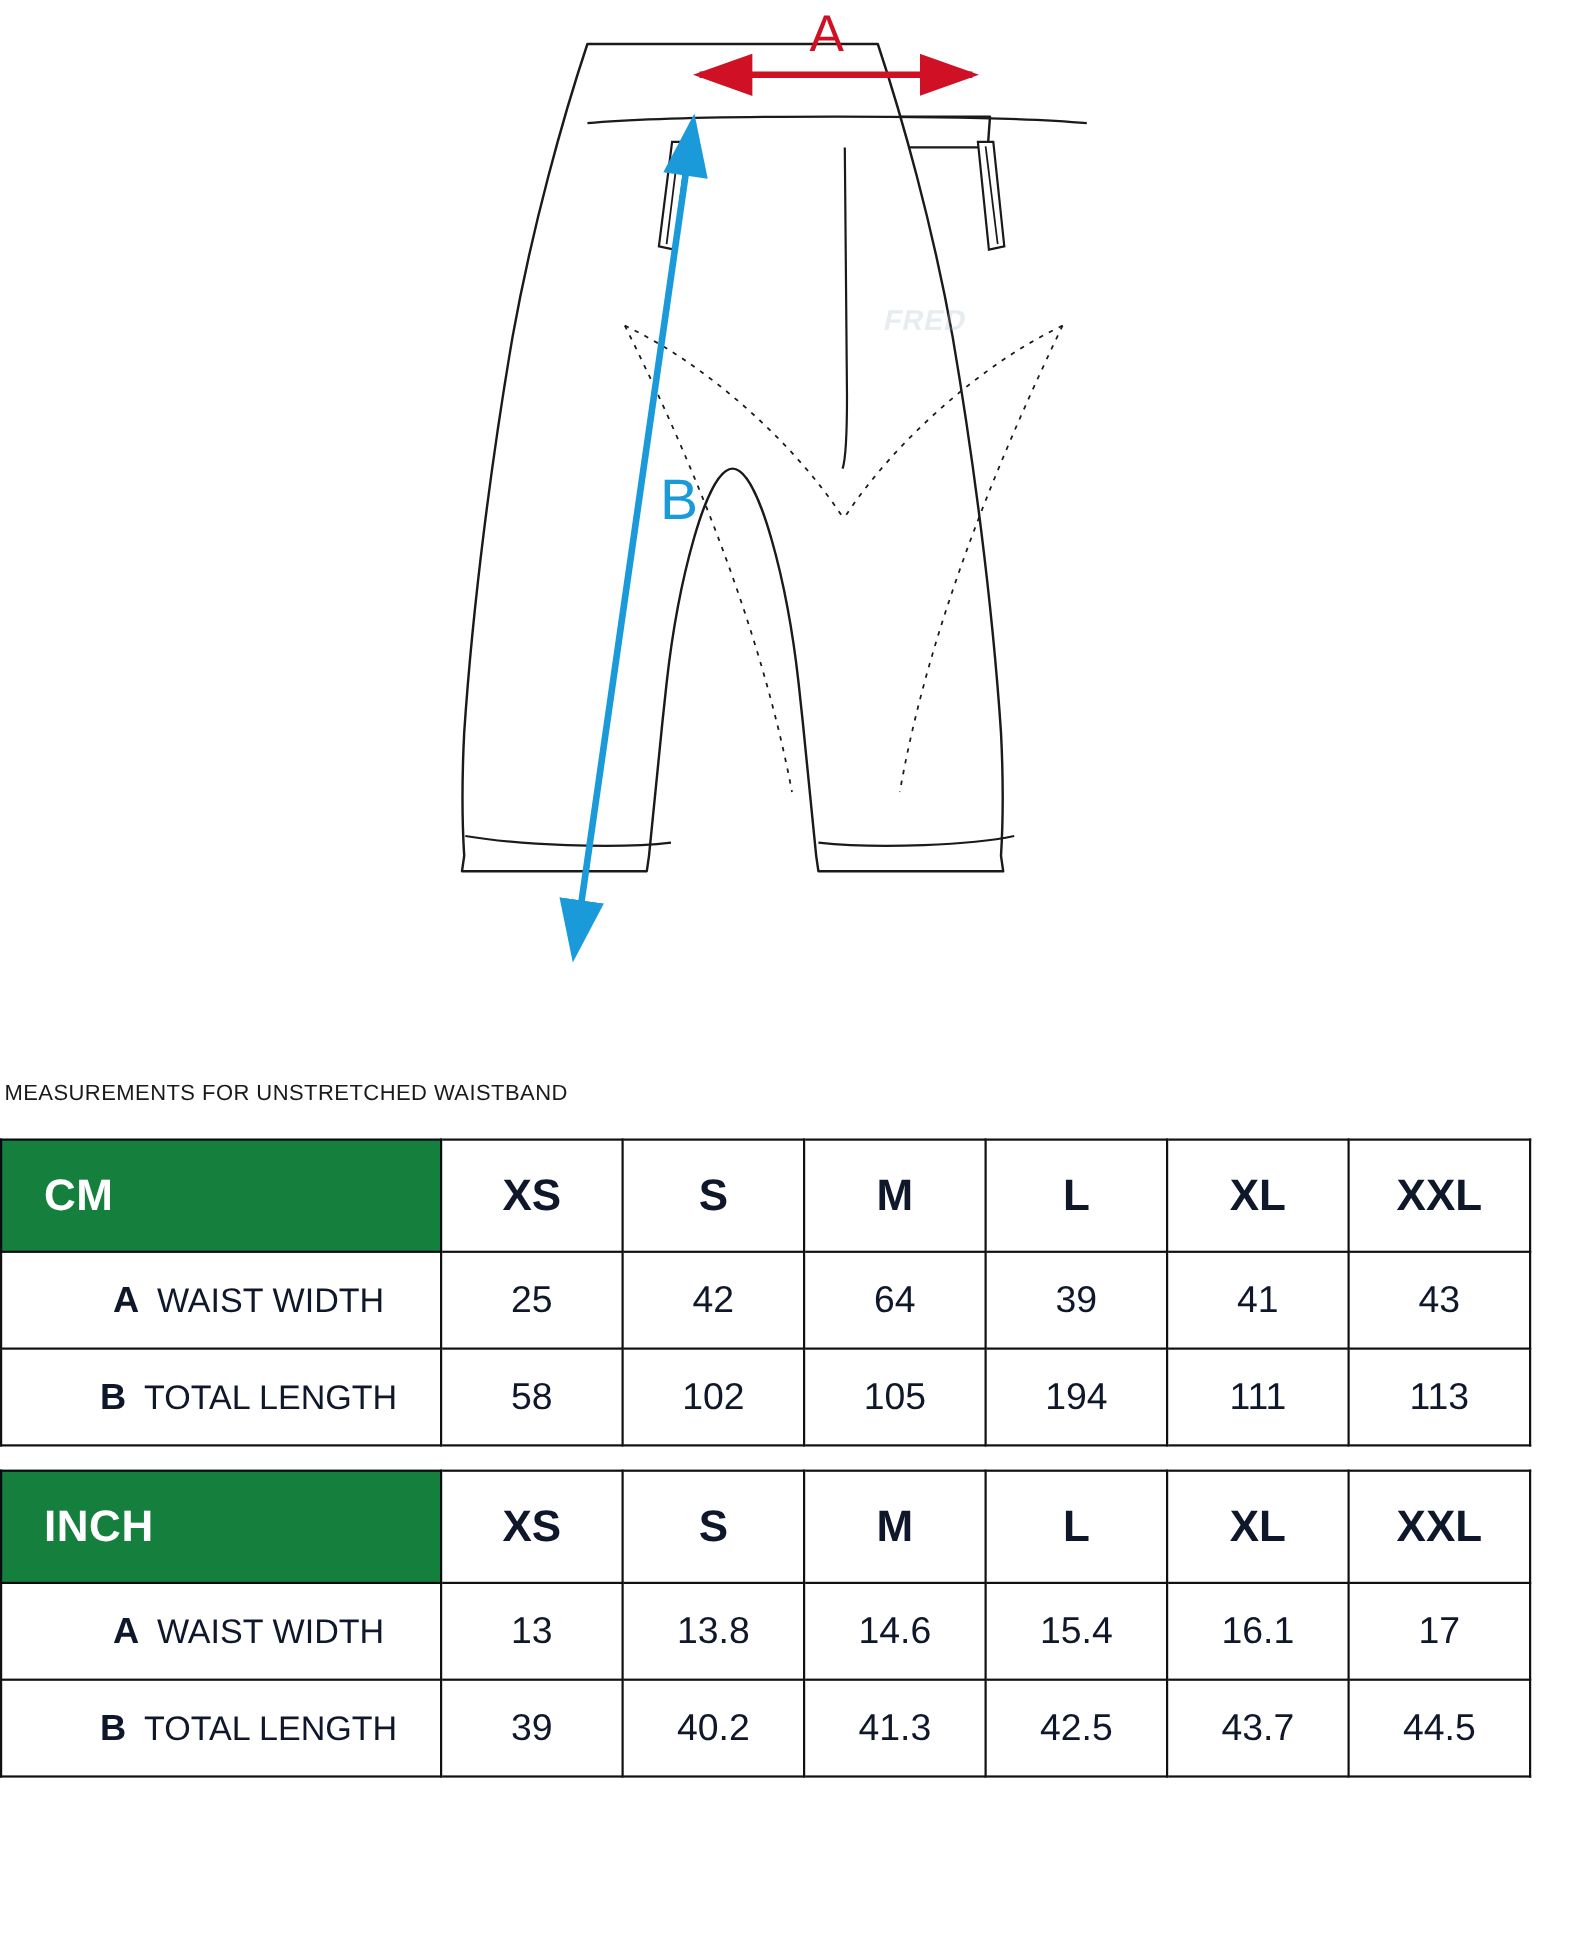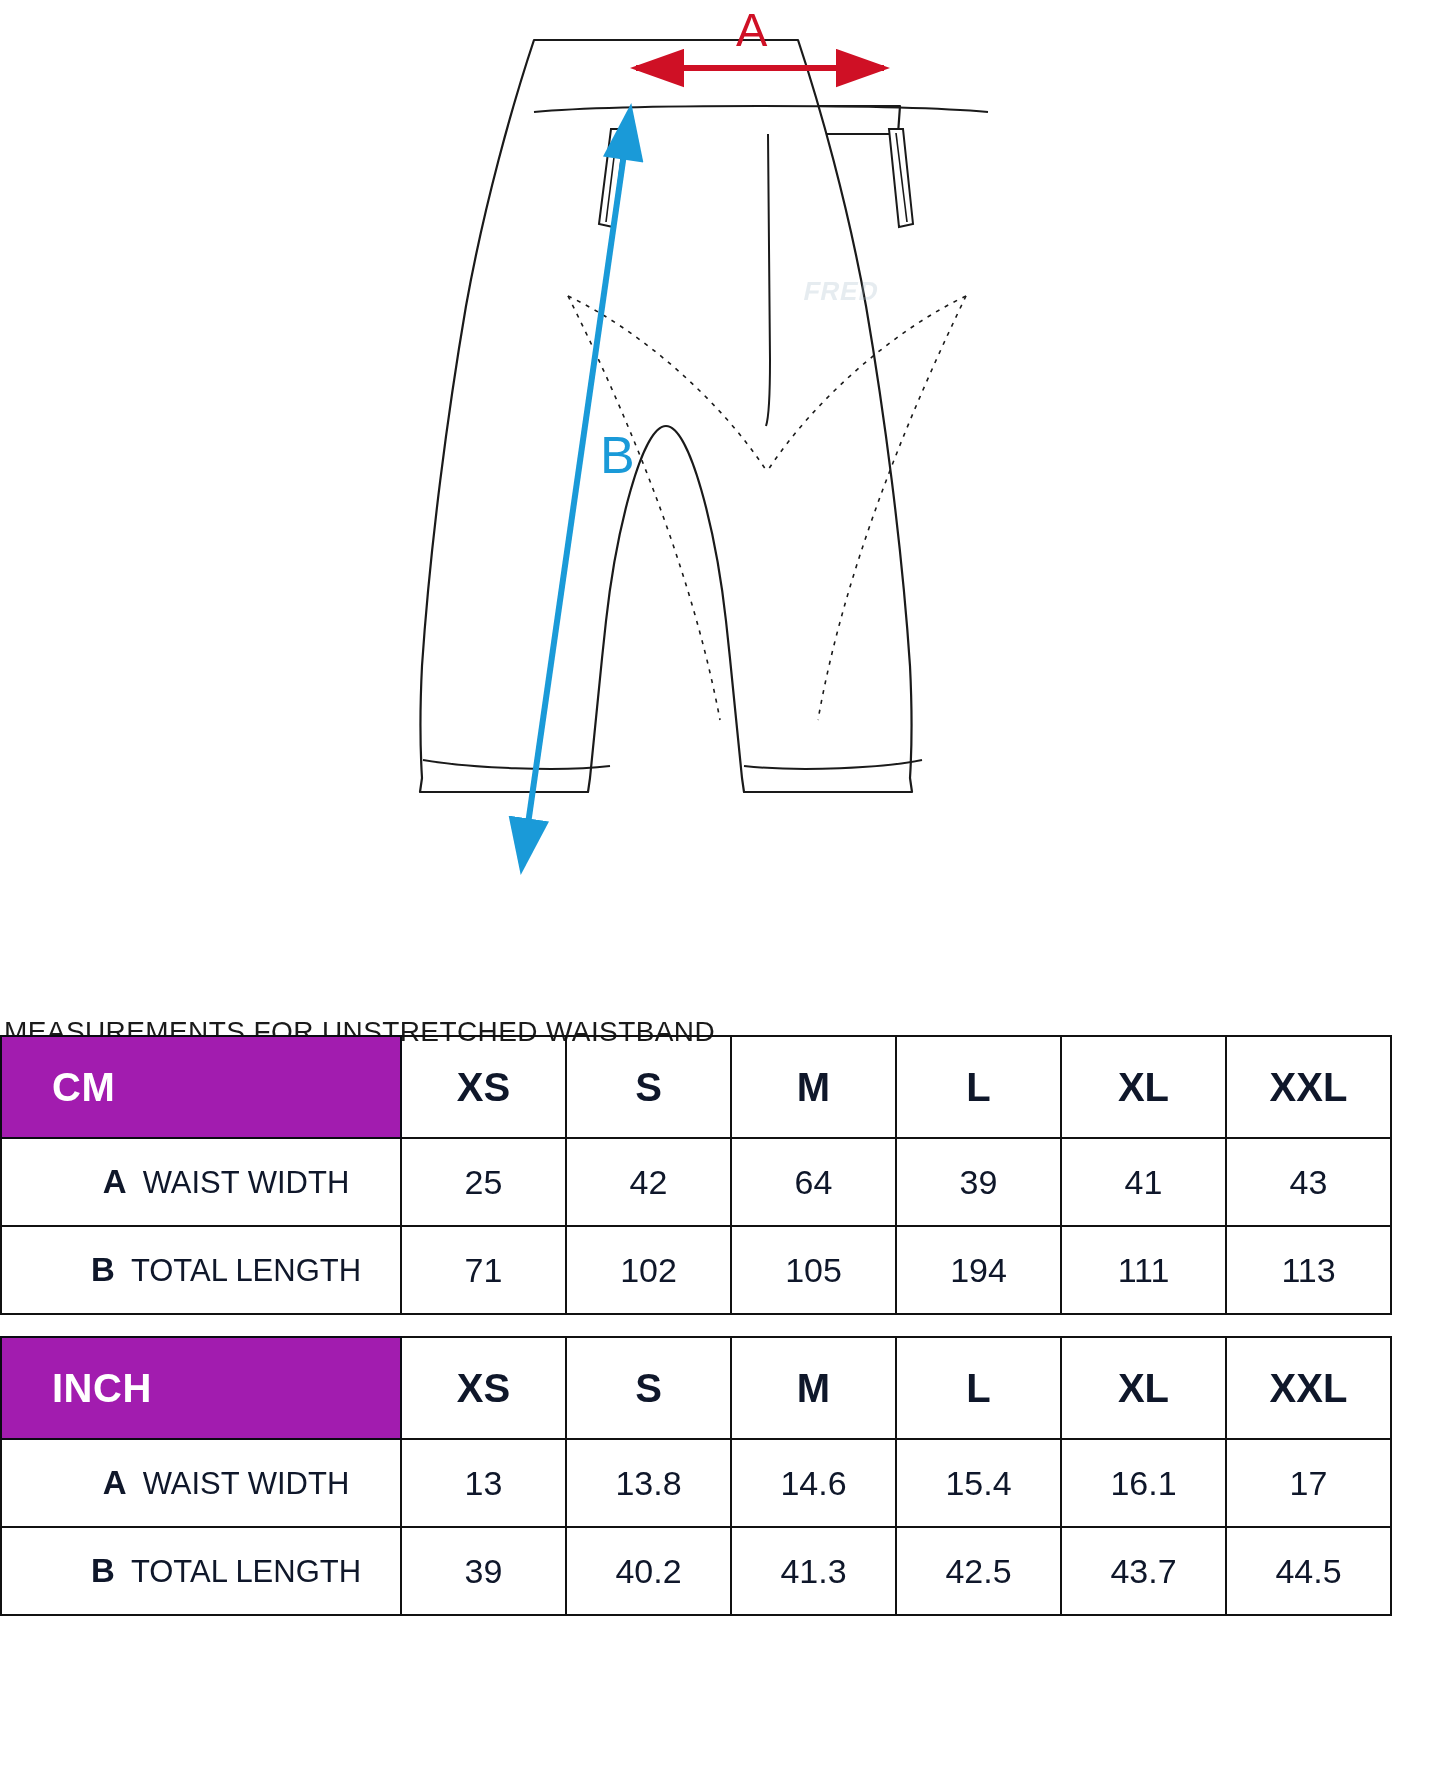--- a/index.html
+++ b/index.html
@@ -46,24 +46,23 @@
     font-size: 52px;
     font-weight: 400;
     color: #1a9ad8;
   }
 
   
   .caption {
     position: absolute;
     left: 4px;
     top: 983px;
-    font-size: 28px;
+    font-size: 20px;
     letter-spacing: 0.4px;
     color: #1a1a1a;
-    margin-top: 33px;
   }
 
   
   .table-wrap {
     position: absolute;
     left: 0px;
     width: 1390px;
   }
   .table-wrap.first { top: 1035px; }
   .table-wrap.second { top: 1336px; }
@@ -77,24 +76,24 @@
     border: 2px solid #111111;
     text-align: center;
     vertical-align: middle;
     font-size: 34px;
     font-weight: 400;
     height: 86px;
     padding: 0;
     color: #0f172a;
   }
   table.size-table .hdr-unit {
-    background: #a21caf;
+    background: #15803d;
     color: #ffffff;
     text-align: left;
-    padding-left: 50px;
+    padding-left: 38px;
     font-size: 40px;
     font-weight: bold;
     letter-spacing: 0.5px;
     border-color: #0a0a12;
   }
   table.size-table thead td {
     font-size: 40px;
     font-weight: bold;
     height: 100px;
   }
@@ -230,21 +229,21 @@
           <td class="rowlabel"><span class="letter">A</span><span>WAIST WIDTH</span></td>
           <td>25</td>
           <td>42</td>
           <td>64</td>
           <td>39</td>
           <td>41</td>
           <td>43</td>
         </tr>
         <tr>
           <td class="rowlabel"><span class="letter">B</span><span>TOTAL LENGTH</span></td>
-          <td>71</td>
+          <td>58</td>
           <td>102</td>
           <td>105</td>
           <td>194</td>
           <td>111</td>
           <td>113</td>
         </tr>
       </tbody>
     </table>
   </div>
 

